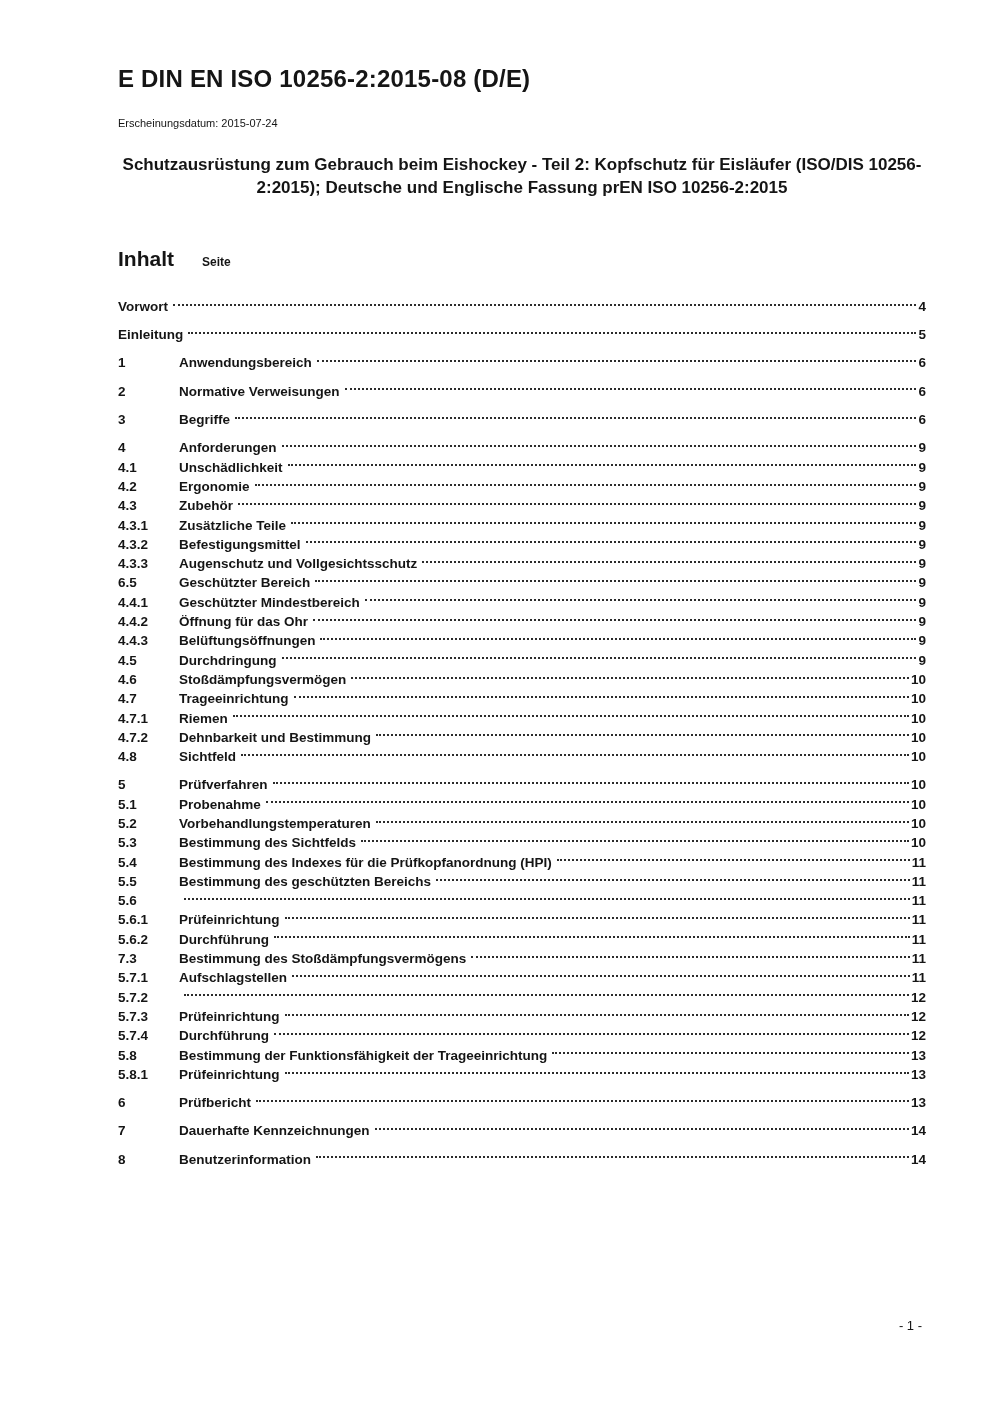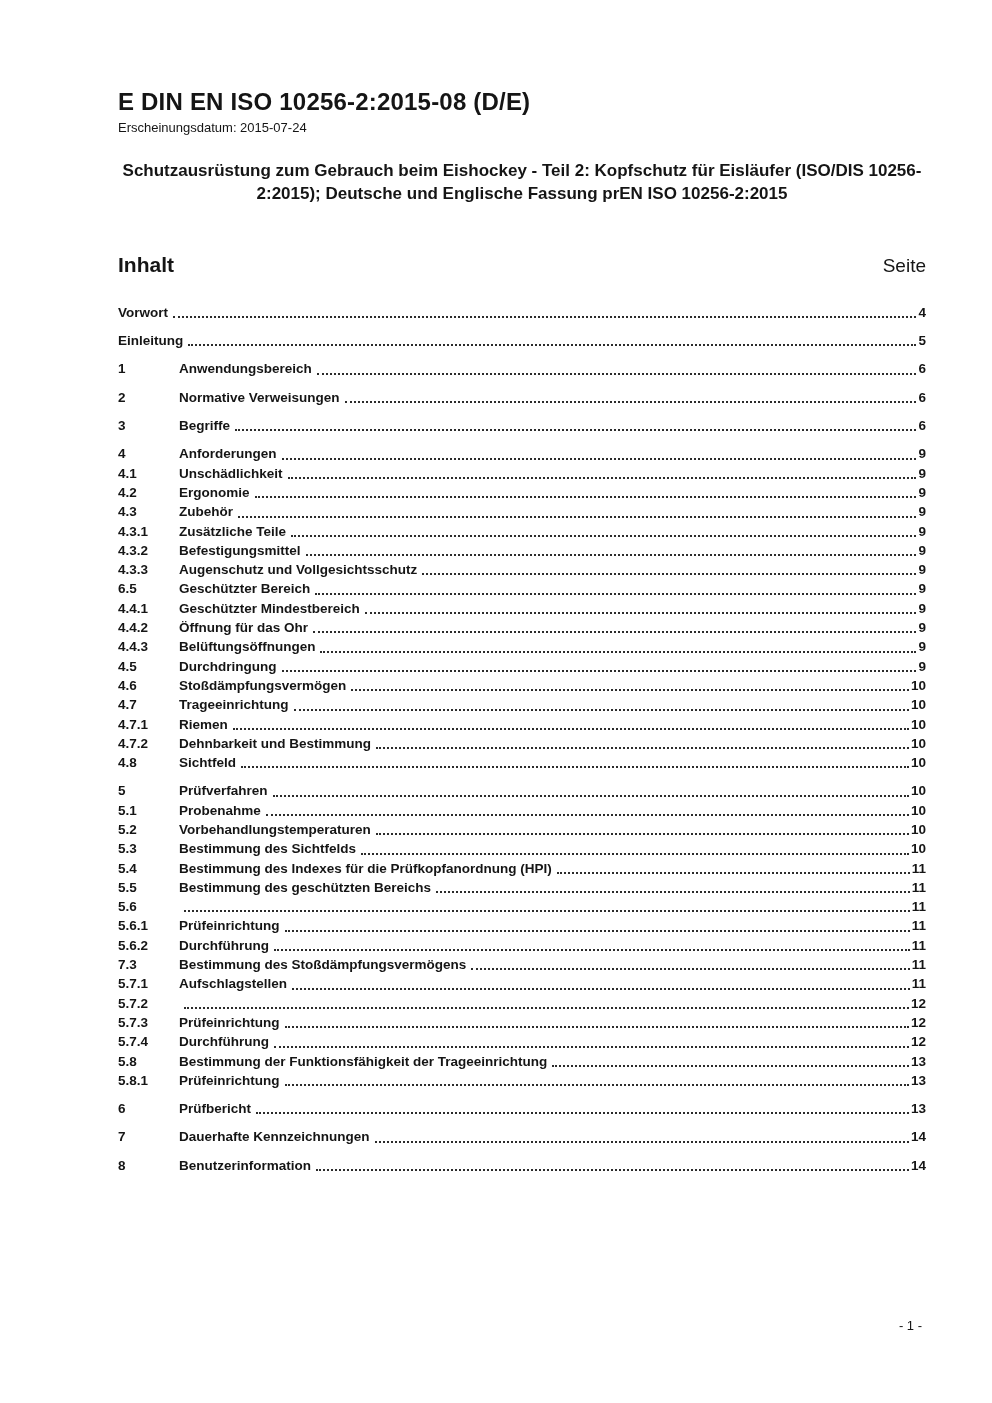--- a/index.html
+++ b/index.html
@@ -8,55 +8,54 @@
     width: 992px;
     height: 1403px;
     position: relative;
     font-family: "Liberation Sans", sans-serif;
     color: #151515;
     overflow: hidden;
   }
   .page {
     position: absolute;
     inset: 0;
-    padding: 88px 66px 0 118px;
+    padding: 65px 66px 0 118px;
   }
   .doc-title {
     font-size: 24px;
     font-weight: 700;
     letter-spacing: 0.2px;
   }
   .pub-date {
-    font-size: 13px;
-    margin-top: 4px;
+    font-size: 11px;
+    margin-top: 24px;
   }
   .title-block {
     font-size: 17px;
     font-weight: 700;
     line-height: 1.35;
     margin-top: 25px;
     text-align: center;
   }
   .toc-head {
     display: flex;
-    justify-content: space-between;
     align-items: baseline;
     margin-top: 47px;
     gap: 28px;
   }
   .toc-heading { font-size: 21px; font-weight: 700; }
-  .seite-heading { font-size: 19px; font-weight: 400; }
+  .seite-heading { font-size: 12px; font-weight: 700; }
   .toc {
     margin-top: 26px;
     font-size: 13.5px;
     font-weight: 700;
   }
   .toc-row {
     display: flex;
-    align-items: flex-end;
+    align-items: center;
     line-height: 19.3px;
   }
   .toc-row.major { margin-top: 9px; }
   .toc-num { flex: 0 0 61px; }
   .toc-num.empty { flex: 0 0 0; }
   .toc-label { white-space: nowrap; flex: 0 0 auto; }
   .toc-dots {
     flex: 1 1 auto;
     border-bottom: 2px dotted #2b2b2b;
     margin: 0 2px 4px 5px;

